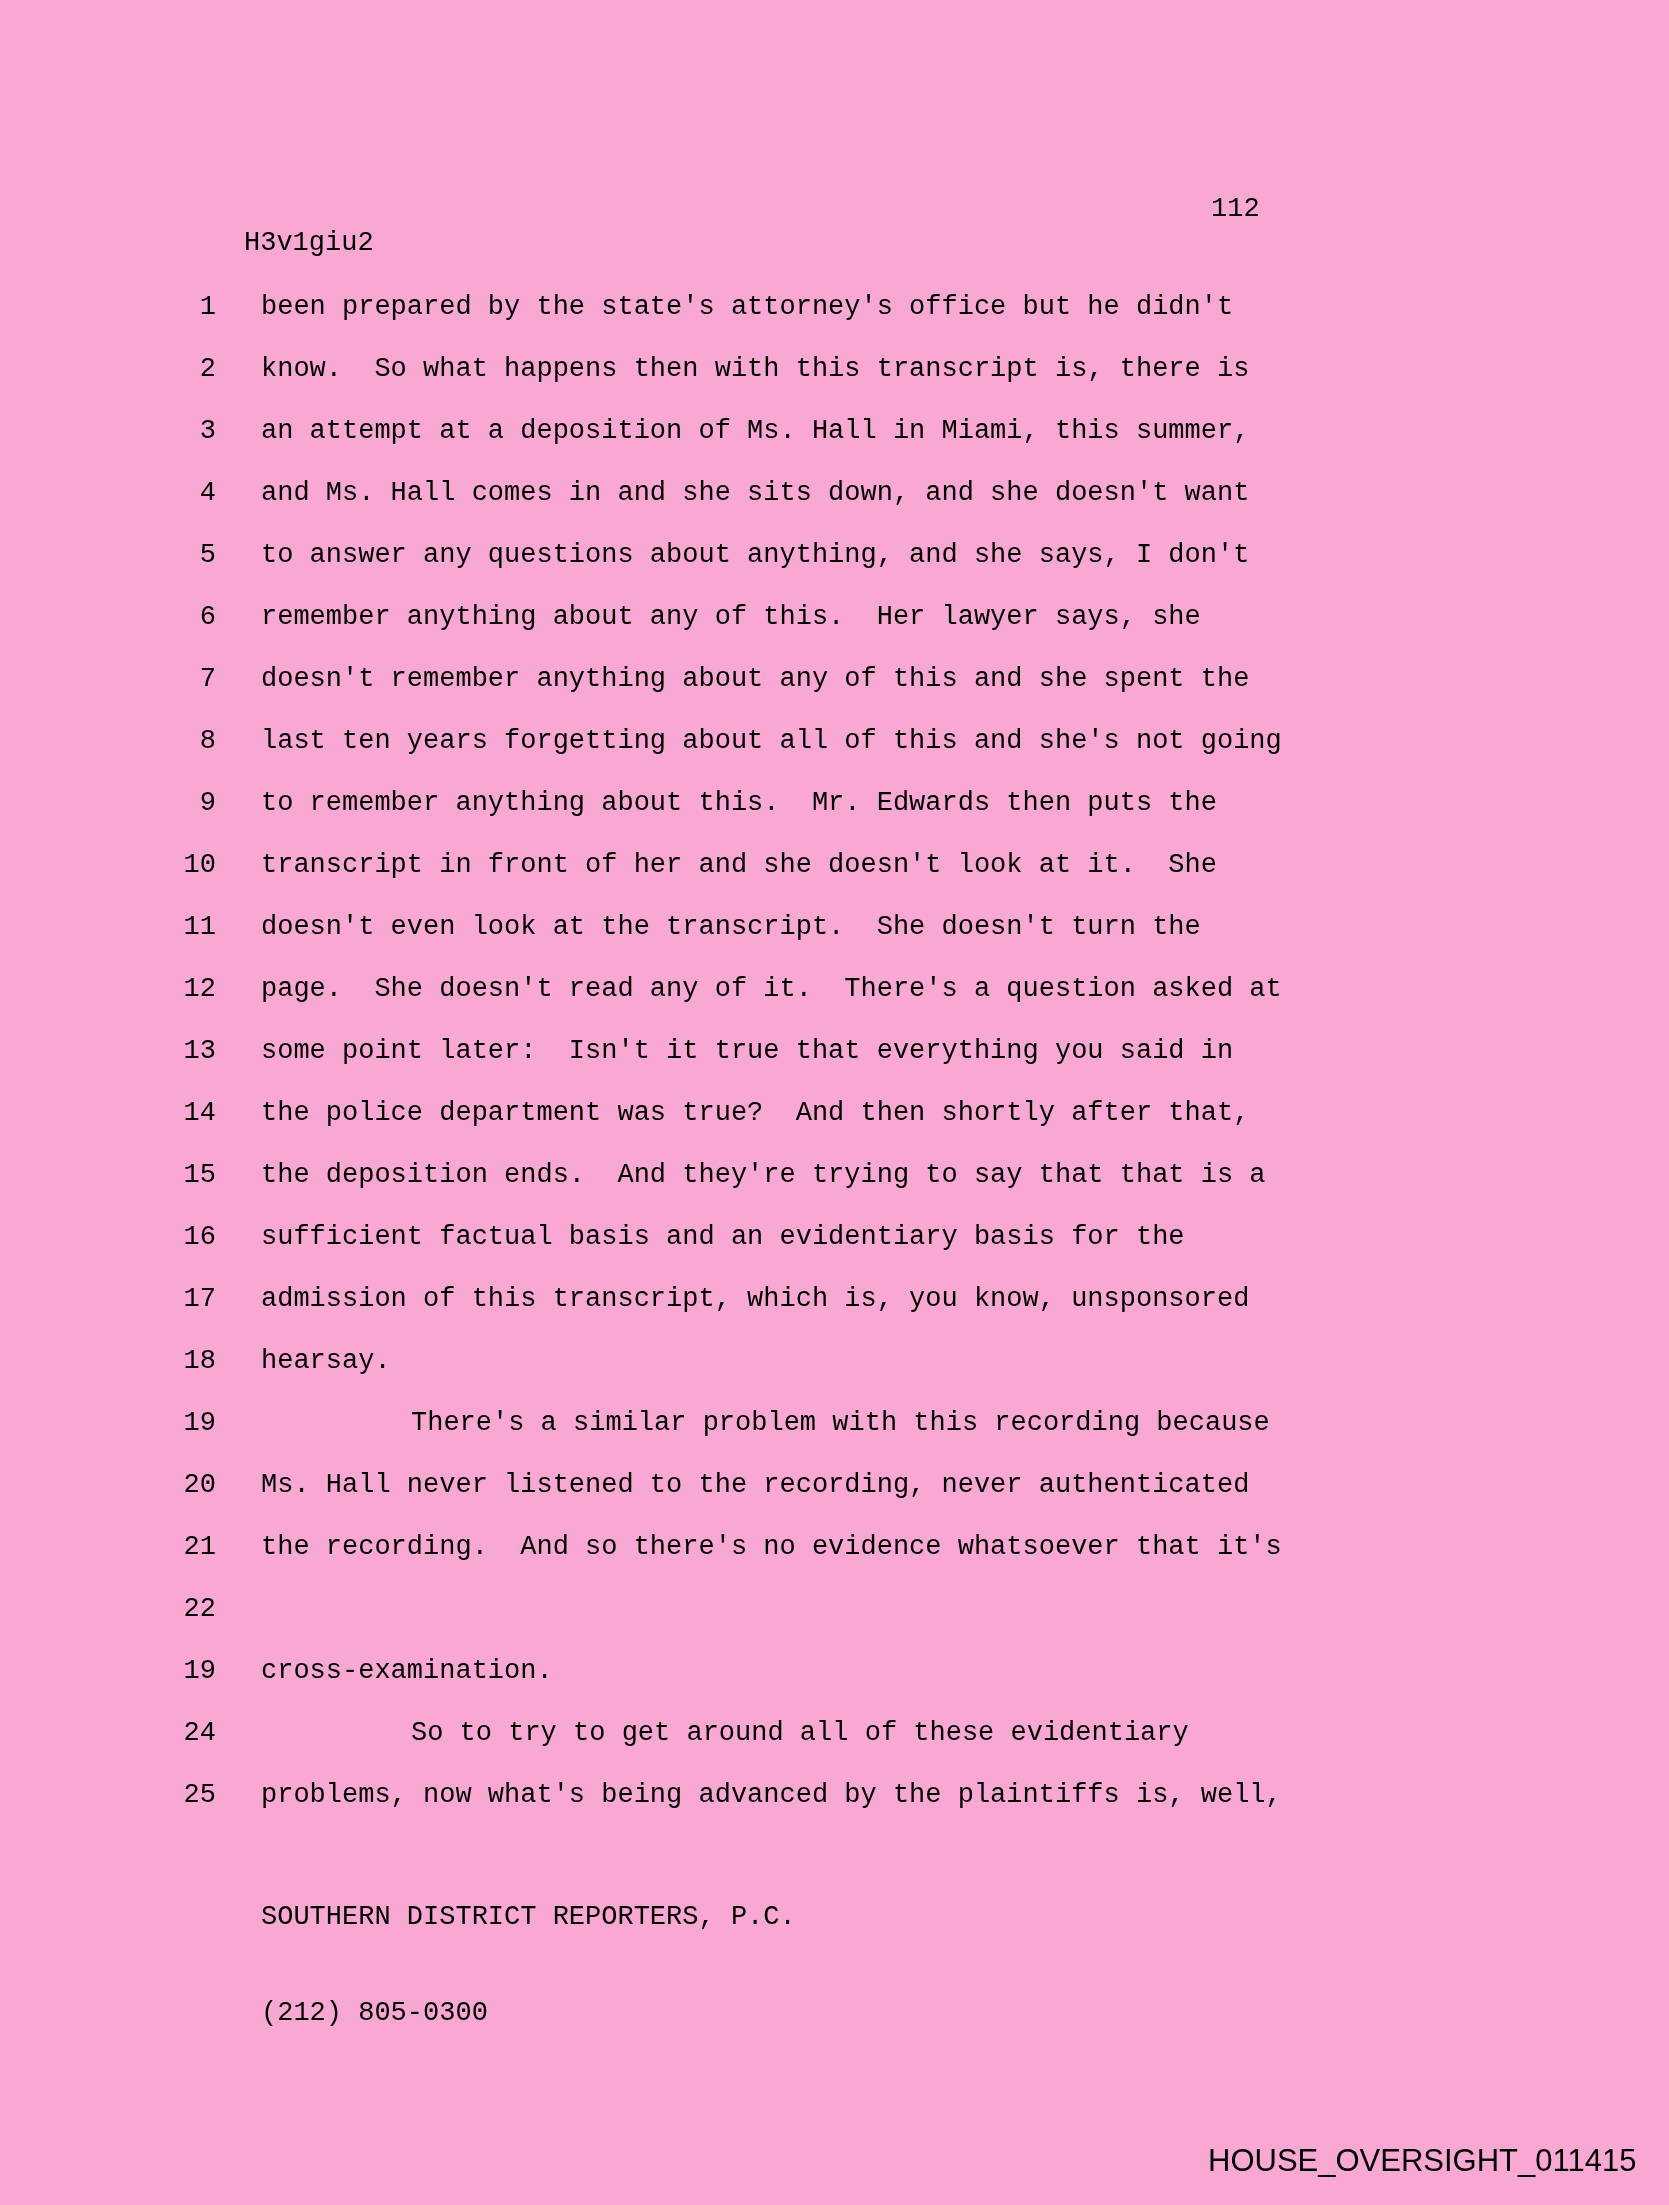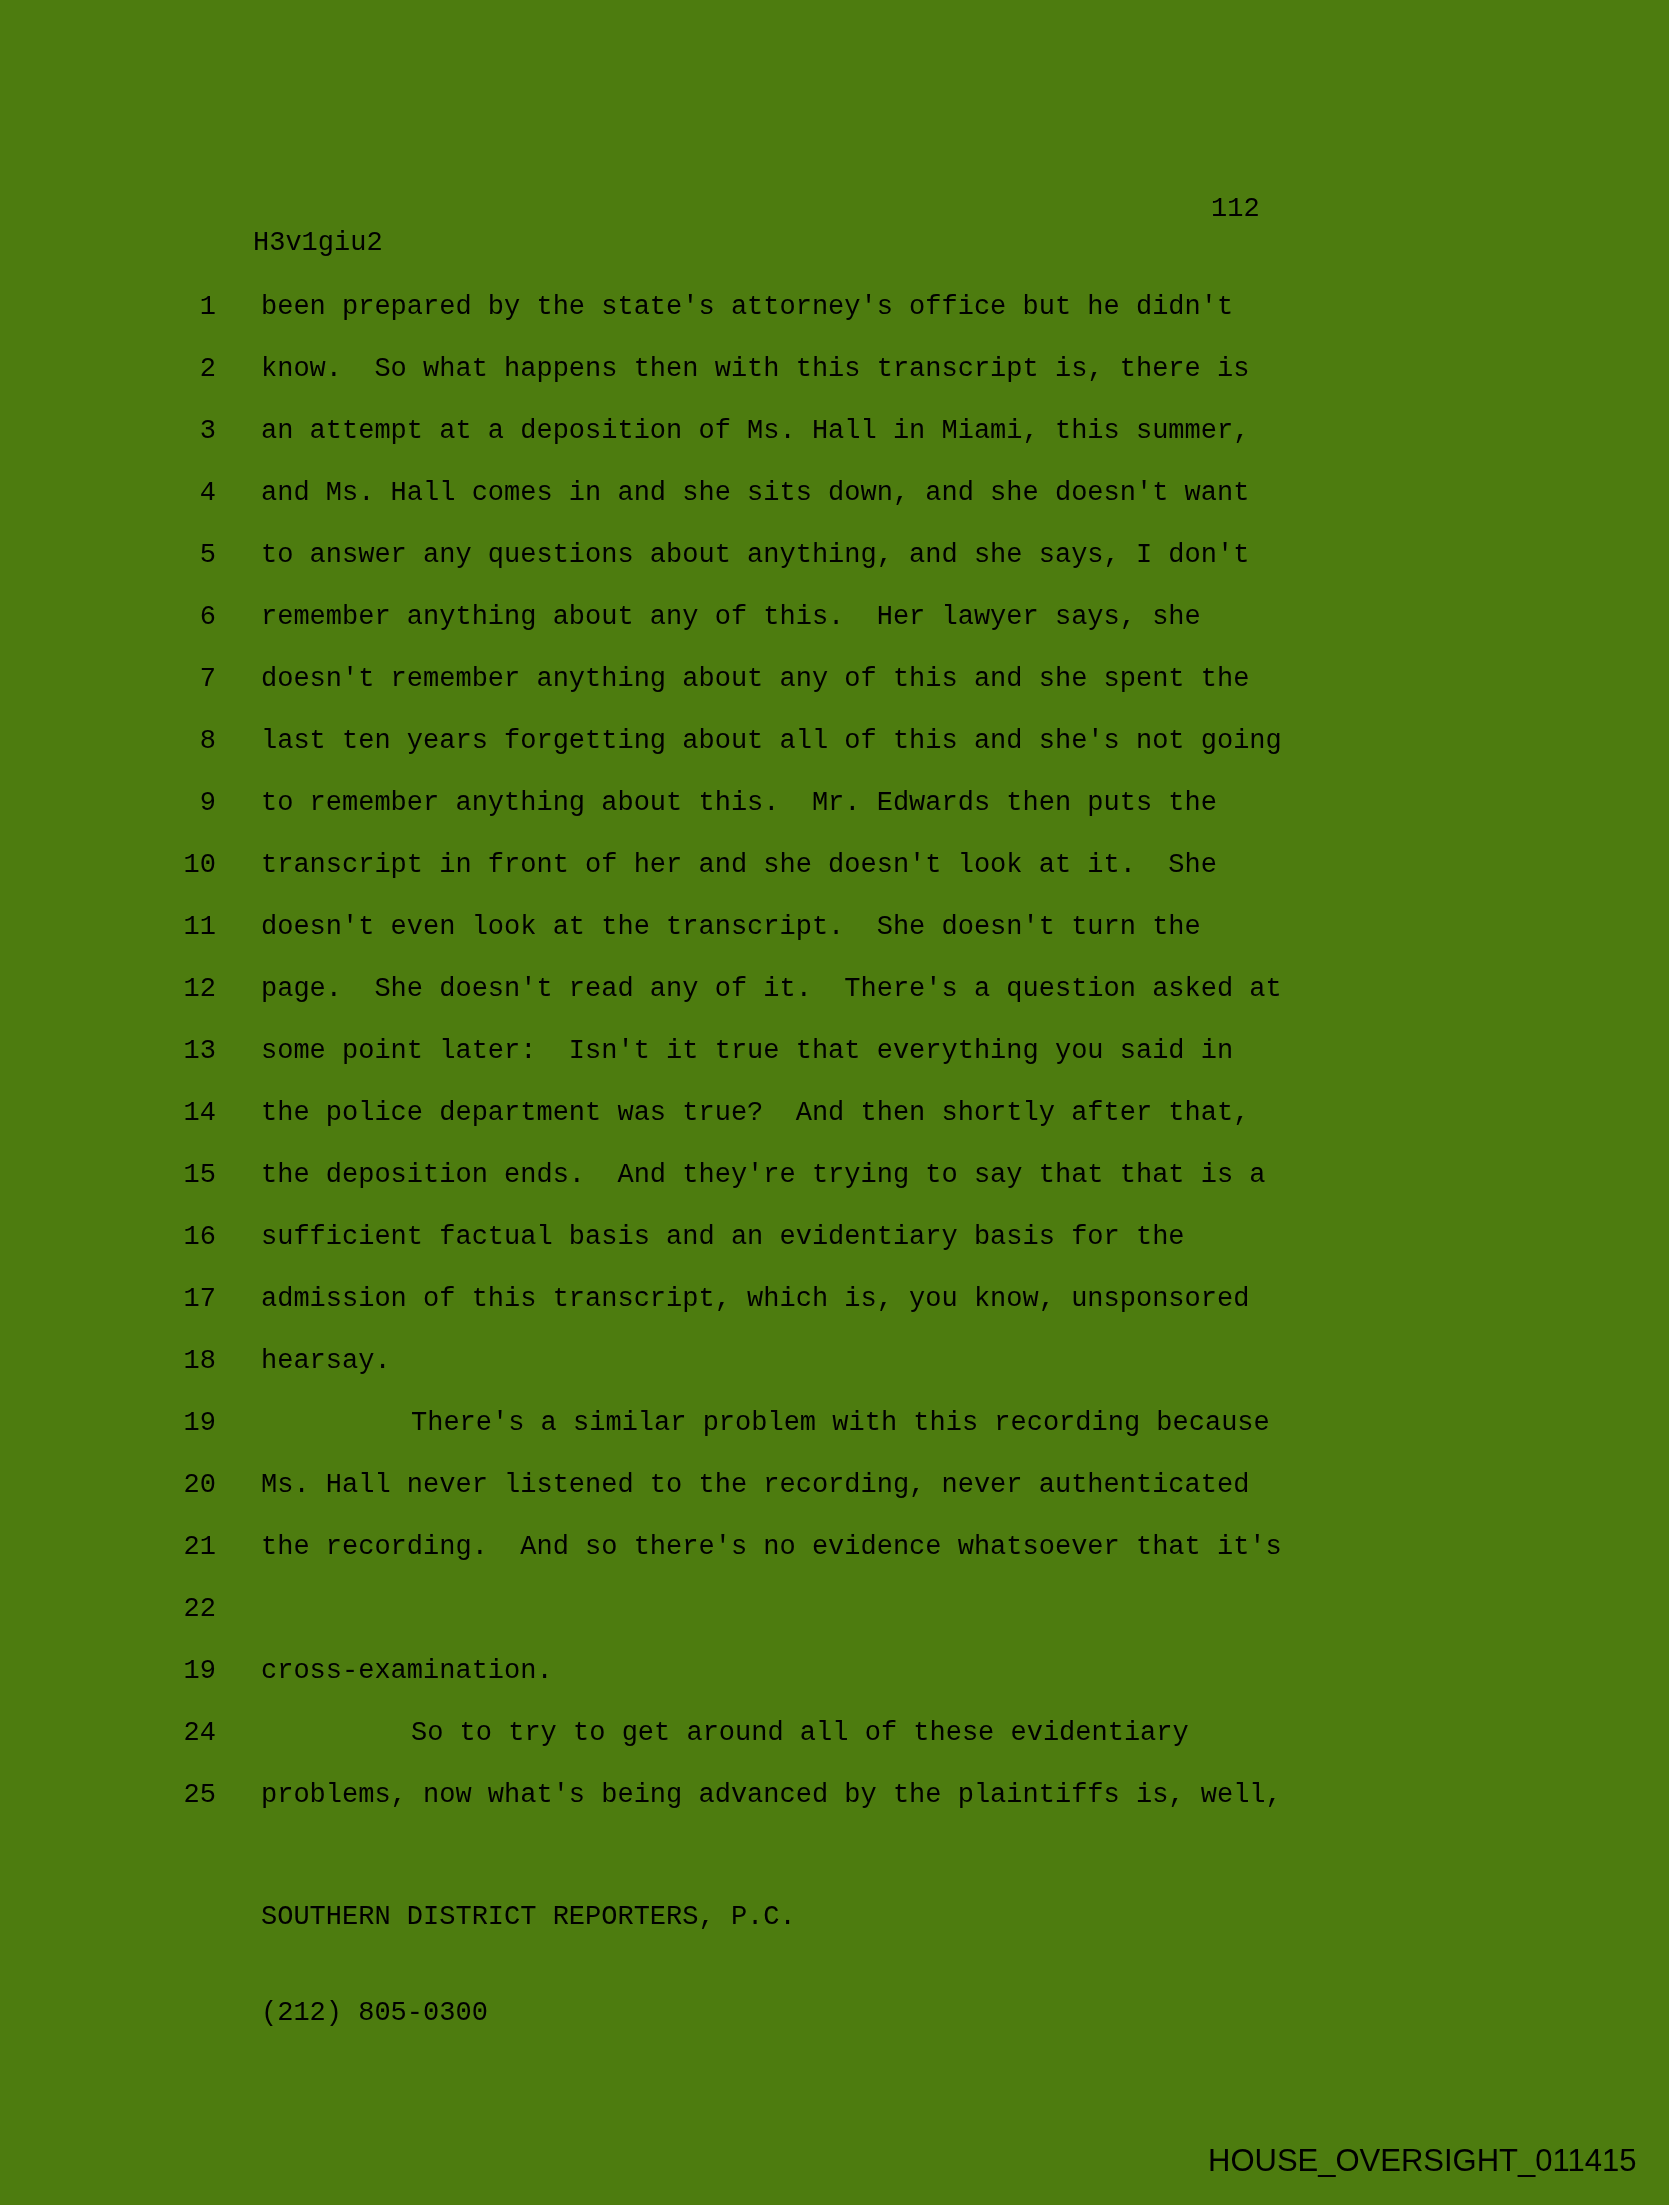--- a/index.html
+++ b/index.html
@@ -4,37 +4,37 @@
 <style>
   html, body {
     margin: 0;
     padding: 0;
     background: #ffffff;
   }
   #page {
     position: relative;
     width: 1669px;
     height: 2205px;
-    background: #4d7c0f;
+    background: #f9a8d4;
     color: #000000;
     font-family: "Liberation Mono", monospace;
     overflow: hidden;
   }
   #page-number {
     position: absolute;
     top: 196px;
     left: 1211px;
     font-size: 27px;
     line-height: 1;
     white-space: pre;
   }
   #session-id {
     position: absolute;
     top: 230px;
-    left: 253px;
+    left: 244px;
     font-size: 27px;
     line-height: 1;
     white-space: pre;
   }
   #body-lines {
     position: absolute;
     top: 276px;
     left: 151px;
     width: 1375px;
   }

